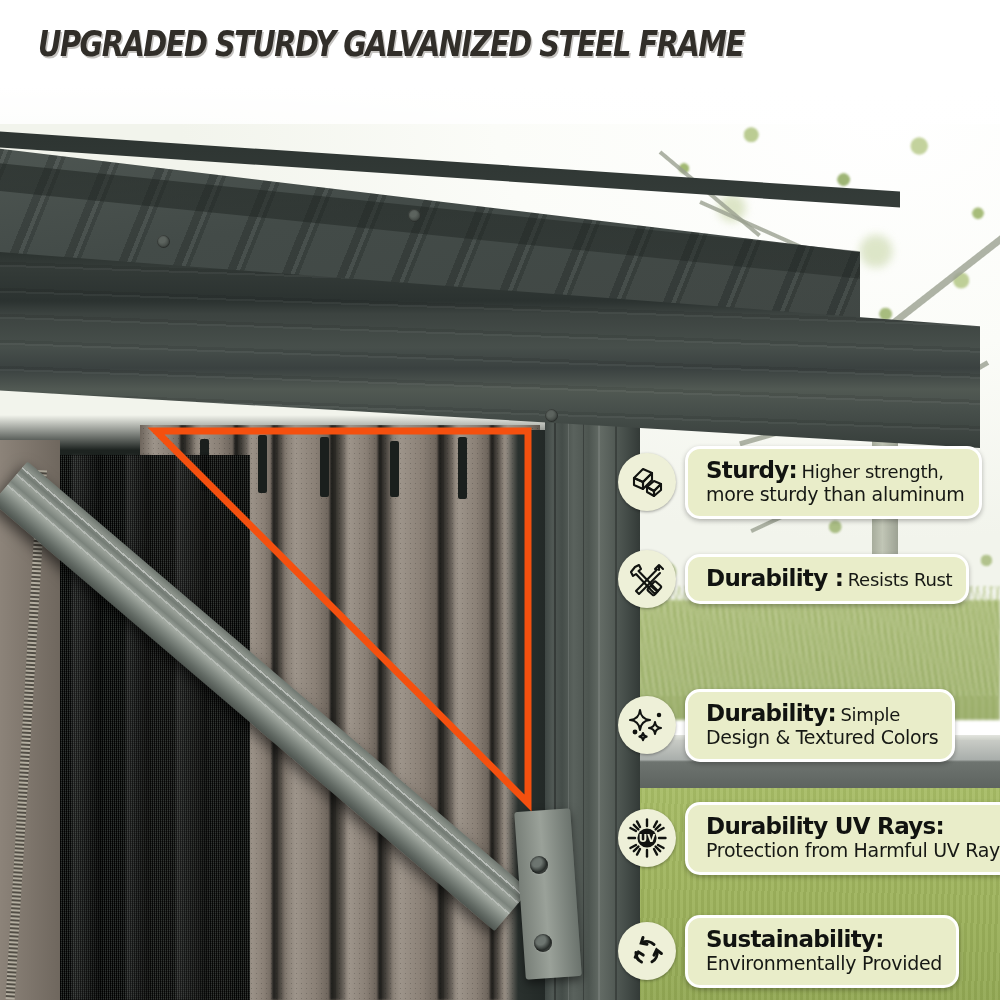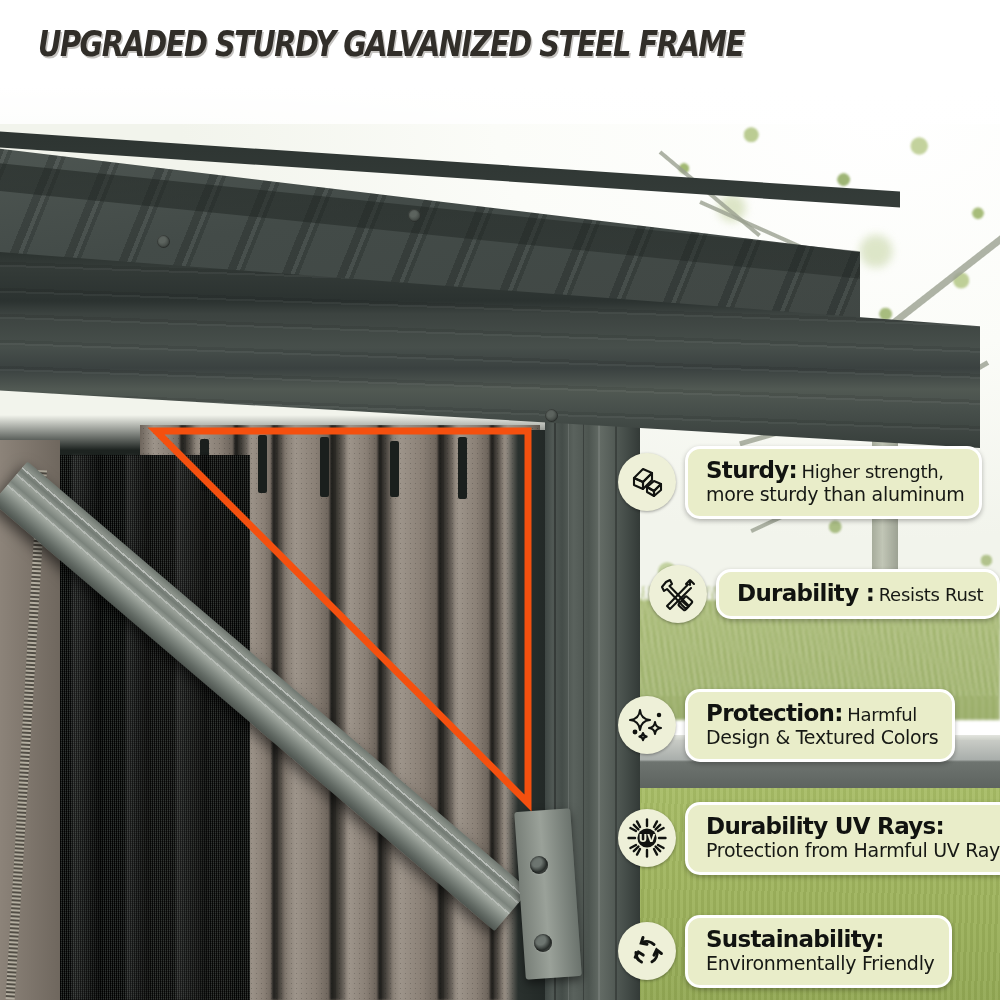--- a/index.html
+++ b/index.html
@@ -505,21 +505,21 @@
         <div class="line1">
           <span class="ttl">Sturdy:</span>
           <span class="bdy">Higher strength,</span>
         </div>
         <div class="line2">
           <span class="bdy2">more sturdy than aluminum</span>
         </div>
       </div>
     </div>
 
-    <div class="row" style="top:125px;margin-left:31px;">
+    <div class="row" style="top:110px;">
       <div class="badge">
         <svg width="38" height="38" viewBox="0 0 38 38">
           <g fill="none" stroke="#111310" stroke-width="2.1" stroke-linejoin="round" stroke-linecap="round">
             <path d="M7 7 L11 5 L13 9 L10.5 11 L26 27 L30 31 L27 34 L23 30 L8 14 L5 16 L3 12 Z"></path>
             <path d="M31 5 L27 9 M31 5 L35 9 M31 5 L31 10 M29 9.5 L11 28 L8 31 L11 34 L14 31 L32 13"></path>
             <rect x="22" y="22" width="9" height="12" rx="1.6" transform="rotate(42 26 28)"></rect>
             <path d="M23.5 26.5 L28.5 31"></path>
           </g>
         </svg>
       </div>
@@ -538,22 +538,22 @@
             <path d="M12 4 C12.6 10.5 15.5 13.4 22 14 C15.5 14.6 12.6 17.5 12 24 C11.4 17.5 8.5 14.6 2 14 C8.5 13.4 11.4 10.5 12 4 Z"></path>
             <path d="M27 16 C27.4 20 29 21.6 33 22 C29 22.4 27.4 24 27 28 C26.6 24 25 22.4 21 22 C25 21.6 26.6 20 27 16 Z"></path>
             <path d="M15 27 C15.3 29.4 16.2 30.3 18.6 30.6 C16.2 30.9 15.3 31.8 15 34.2 C14.7 31.8 13.8 30.9 11.4 30.6 C13.8 30.3 14.7 29.4 15 27 Z"></path>
             <circle cx="7" cy="26" r="1.4" fill="#111310"></circle>
             <circle cx="31" cy="9" r="1.2" fill="#111310"></circle>
           </g>
         </svg>
       </div>
       <div class="card">
         <div class="line1">
-          <span class="ttl">Protection:</span>
-          <span class="bdy">Harmful</span>
+          <span class="ttl">Durability:</span>
+          <span class="bdy">Simple</span>
         </div>
         <div class="line2">
           <span class="bdy2">Design &amp; Textured Colors</span>
         </div>
       </div>
     </div>
 
     <div class="row" style="top:362px;">
       <div class="badge">
         <svg width="40" height="40" viewBox="0 0 40 40">
@@ -604,19 +604,19 @@
             <path d="M7.2 25.2 L10.4 20.1 L15.2 23.1"></path>
           </g>
         </svg>
       </div>
       <div class="card">
         <div class="line1">
           <span class="ttl">Sustainability:</span>
           <span class="bdy"></span>
         </div>
         <div class="line2">
-          <span class="bdy2">Environmentally Friendly</span>
+          <span class="bdy2">Environmentally Provided</span>
         </div>
       </div>
     </div>
 
   </div>
 </div>
 
 </body></html>

